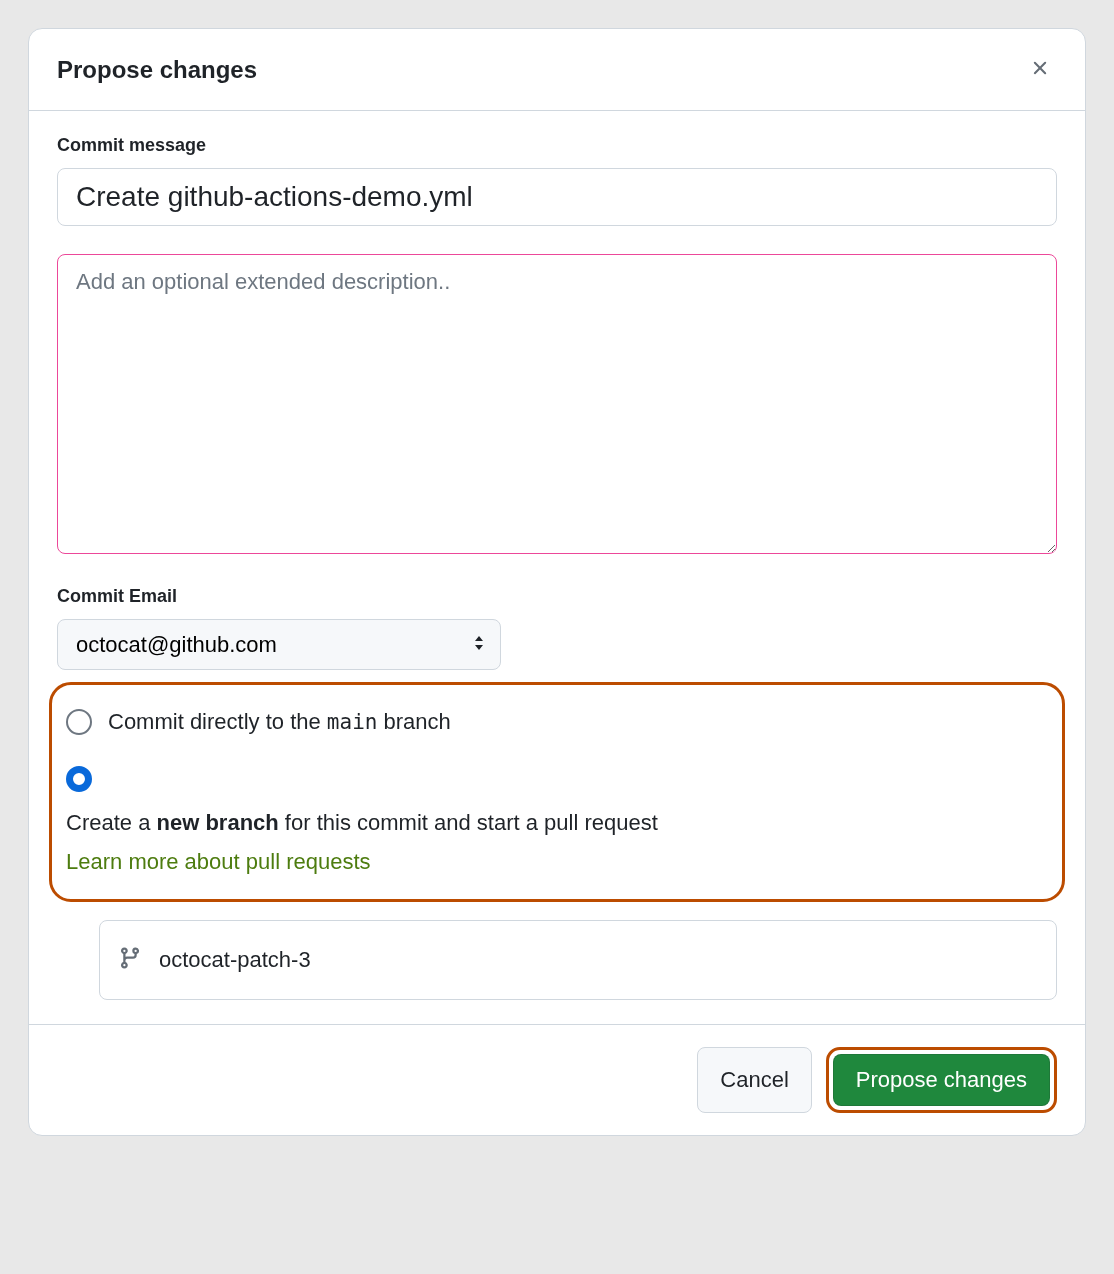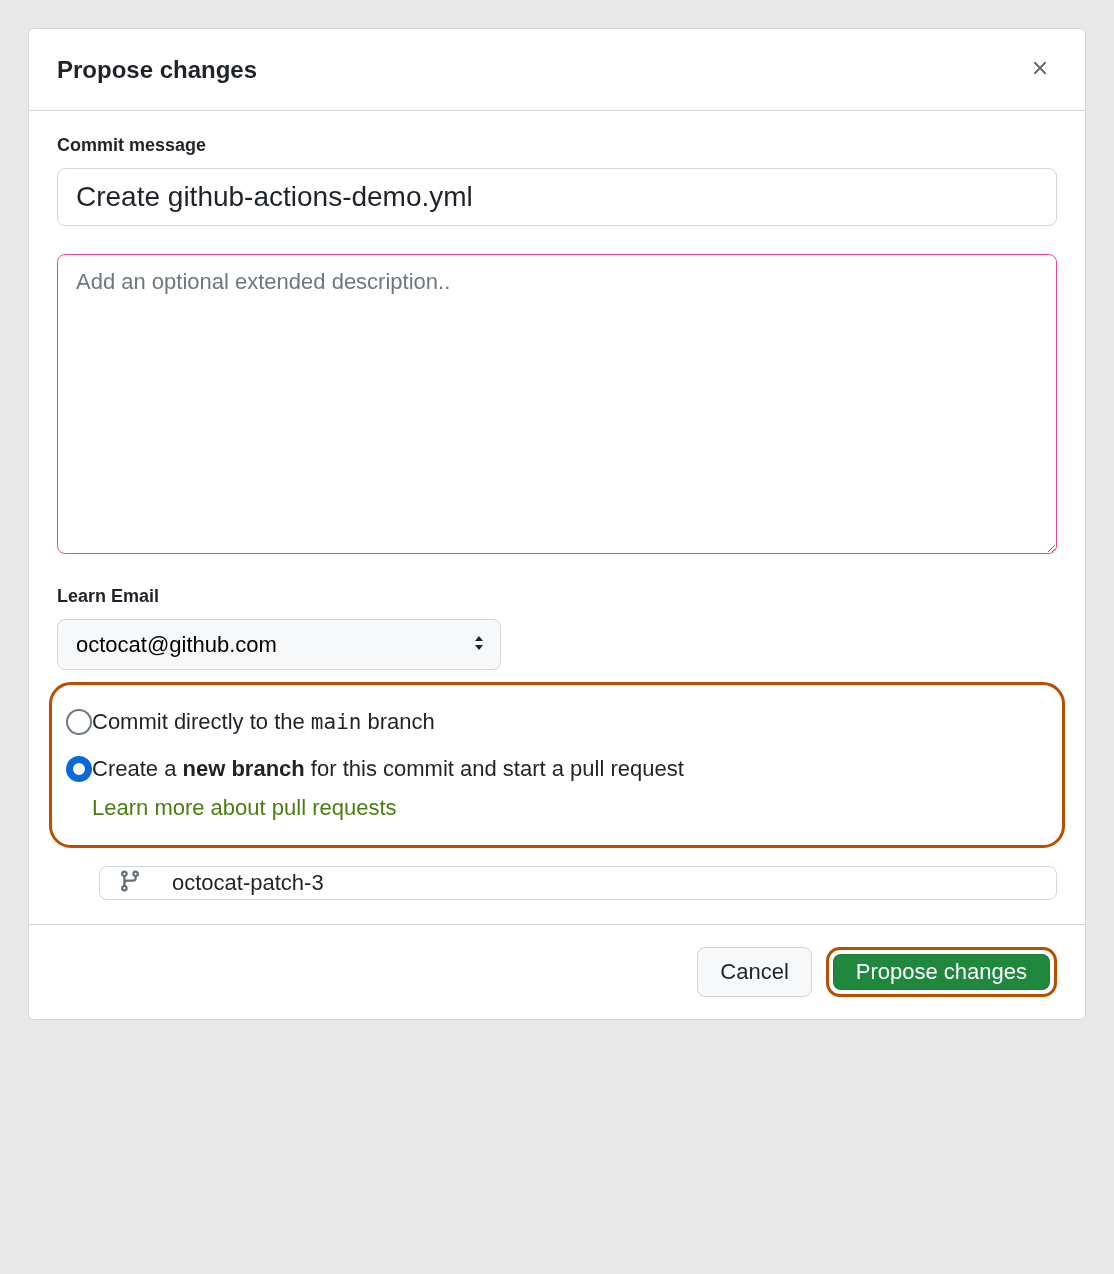--- a/index.html
+++ b/index.html
@@ -6,21 +6,21 @@
   body {
     margin: 0;
     background: #e8e8e8;
     font-family: -apple-system, BlinkMacSystemFont, "Segoe UI", Helvetica, Arial, sans-serif;
     padding: 28px;
     color: #1f2328;
   }
   .dialog {
     background: #fff;
     border: 1px solid #d0d7de;
-    border-radius: 6px;
+    border-radius: 14px;
     width: 100%;
     max-width: 1058px;
     margin: 0 auto;
     overflow: hidden;
   }
   .dialog-header {
     display: flex;
     align-items: center;
     justify-content: space-between;
     padding: 22px 28px 22px 28px;
@@ -102,24 +102,25 @@
     border: 3px solid #bc4c00;
     border-radius: 22px;
     padding: 16px 4px 16px 4px;
     margin-top: 10px;
     margin-left: -8px;
     margin-right: -8px;
   }
   .radio-row {
     display: flex;
     align-items: flex-start;
+    gap: 16px;
     padding: 6px 10px;
     cursor: pointer;
   }
-  .radio-row + .radio-row { margin-top: 4px; }
+  .radio-row + .radio-row { margin-top: 14px; flex-direction: column; }
   .radio-circle {
     flex-shrink: 0;
     width: 26px;
     height: 26px;
     border-radius: 50%;
     border: 2px solid #6e7781;
     margin-top: 2px;
     position: relative;
     background: #fff;
   }
@@ -135,24 +136,24 @@
   .learn-more {
     display: block;
     color: #4d7c0f;
     font-size: 22px;
     margin-top: 8px;
     text-decoration: none;
   }
   .branch-input-wrap {
     display: flex;
     align-items: center;
-    gap: 28px;
-    border: 1px solid #d0d7de;
-    border-radius: 8px;
-    padding: 2px 18px;
+    gap: 15px;
+    border: 1px solid #d0d7de;
+    border-radius: 8px;
+    padding: 25px 18px;
     margin-top: 18px;
     margin-left: 42px;
   }
   .branch-icon { color: #656d76; flex-shrink: 0; }
   .branch-input {
     flex: 1;
     border: none;
     outline: none;
     font-size: 22px;
     font-family: inherit;
@@ -161,21 +162,21 @@
   }
   .dialog-footer {
     border-top: 1px solid #d0d7de;
     padding: 22px 28px;
     display: flex;
     justify-content: flex-end;
     gap: 14px;
   }
   .btn {
     font-size: 22px;
-    padding: 4px 22px;
+    padding: 12px 22px;
     border-radius: 8px;
     font-family: inherit;
     cursor: pointer;
     font-weight: 500;
   }
   .btn-cancel {
     background: #f6f8fa;
     border: 1px solid #d0d7de;
     color: #1f2328;
   }
@@ -213,21 +214,21 @@
     <div class="field-group">
       <label class="field-label">Commit message</label>
       <input type="text" class="text-input" value="Create github-actions-demo.yml" style="">
     </div>
 
     <div class="field-group">
       <textarea class="textarea" placeholder="Add an optional extended description.." style=""></textarea>
     </div>
 
     <div class="field-group" style="margin-bottom:12px;">
-      <label class="field-label">Learn Email</label>
+      <label class="field-label">Commit Email</label>
       <div class="select-wrap">
         <select class="select">
           <option>octocat@github.com</option>
         </select>
         <span class="select-caret">
           <svg width="12" height="14" viewBox="0 0 12 14" fill="currentColor">
               <path d="M6 0 2 5h8L6 0Zm0 14 4-5H2l4 5Z"></path>
             </svg>
         </span>
       </div>

